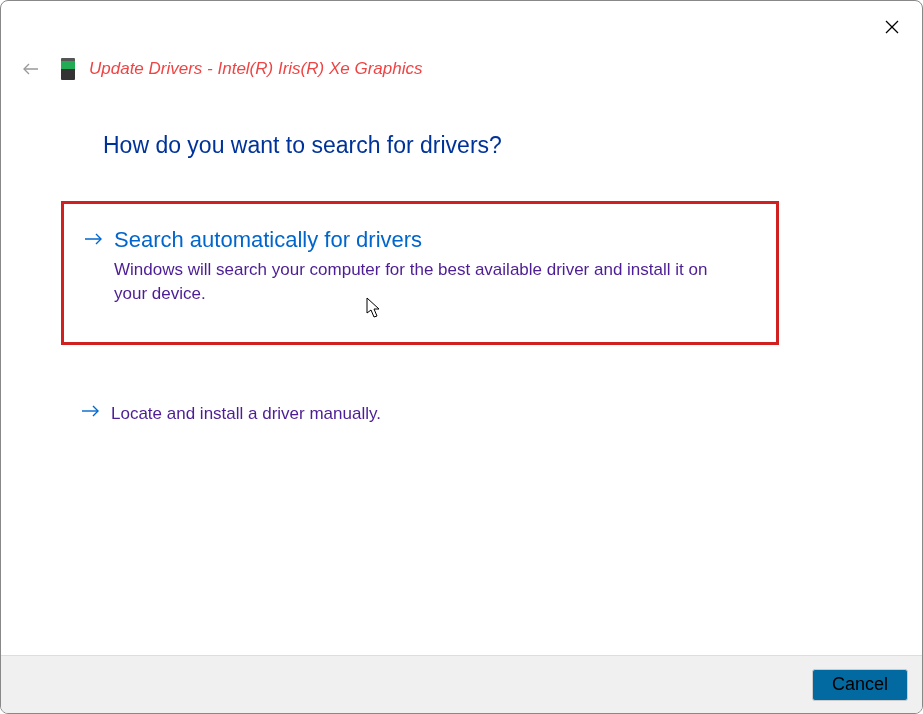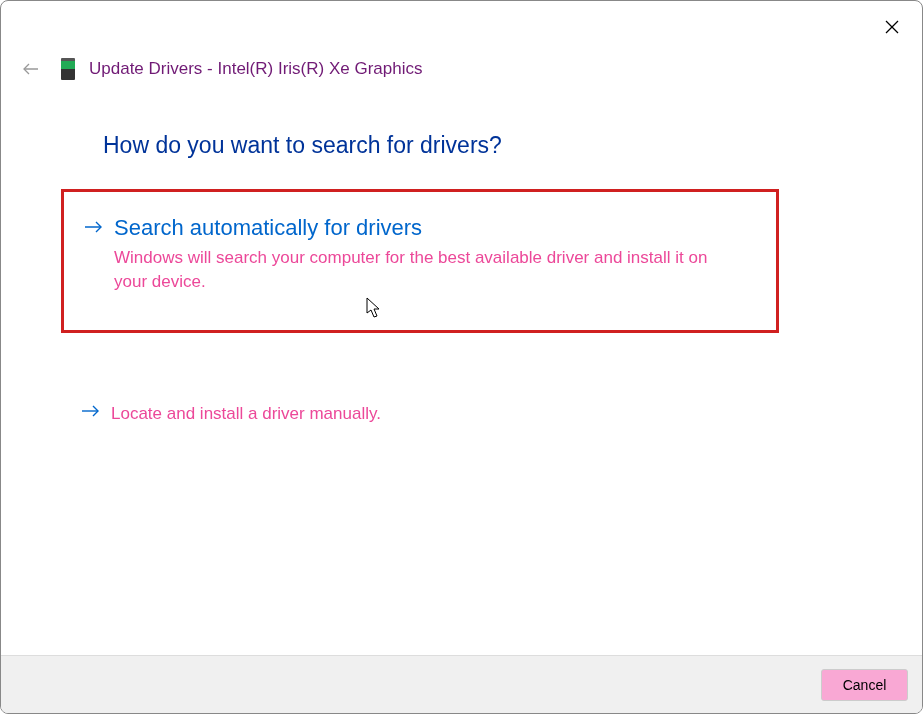--- a/index.html
+++ b/index.html
@@ -45,41 +45,42 @@
     }
     .device-icon {
       width: 14px;
       height: 22px;
       background: linear-gradient(to bottom, #555 0%, #555 15%, #2a5 15%, #2a5 50%, #333 50%, #333 100%);
       border-radius: 1px;
       margin-left: 4px;
     }
     .window-title {
       font-size: 17px;
-      color: #701a75;
-      font-weight: 400;
+      color: #ef4444;
+      font-weight: 400;
+      font-style: italic;
     }
     .question {
       position: absolute;
       top: 131px;
       left: 62px;
       font-size: 23px;
       color: #003399;
       font-weight: 400;
       margin-left: 40px;
     }
     .option {
       position: absolute;
       left: 60px;
       width: 718px;
       padding: 22px 20px 36px 20px;
       cursor: pointer;
     }
     .option-1 {
-      top: 188px;
+      top: 200px;
       border: 3px solid #d02020;
     }
     .option-2 {
       top: 375px;
     }
     .option-inner {
       display: flex;
       align-items: flex-start;
       gap: 10px;
     }
@@ -93,46 +94,46 @@
       flex: 1;
     }
     .opt-title {
       font-size: 22px;
       color: #0066cc;
       font-weight: 400;
       line-height: 28px;
     }
     .opt-desc {
       font-size: 17px;
-      color: #ec4899;
+      color: #4c1d95;
       font-weight: 400;
       margin-top: 4px;
       line-height: 24px;
       max-width: 620px;
     }
     .footer {
       position: absolute;
       bottom: 0;
       left: 0;
       right: 0;
       height: 58px;
       background: #f0f0f0;
       border-top: 1px solid #ddd;
       display: flex;
       justify-content: flex-end;
       align-items: center;
       padding-right: 14px;
     }
     .cancel-btn {
-      width: 87px;
+      width: 96px;
       height: 32px;
-      background: #f9a8d4;
+      background: #0369a1;
       border: 1px solid #ccc;
       border-radius: 3px;
-      font-size: 14px;
+      font-size: 18px;
       color: #000;
       cursor: pointer;
       font-family: inherit;
     }
     .cursor {
       position: absolute;
       top: 296px;
       left: 365px;
       pointer-events: none;
     }

